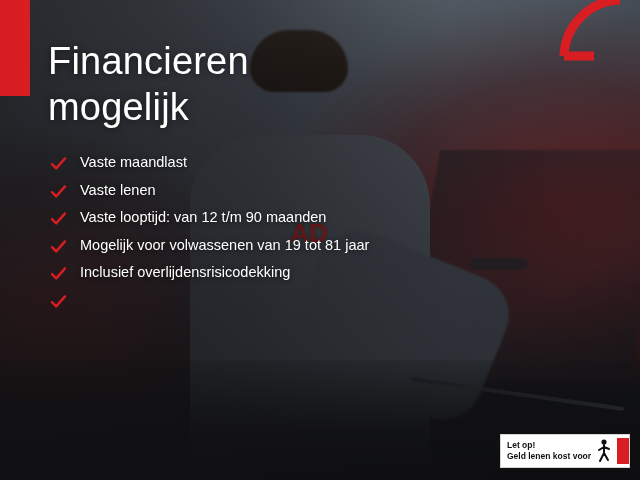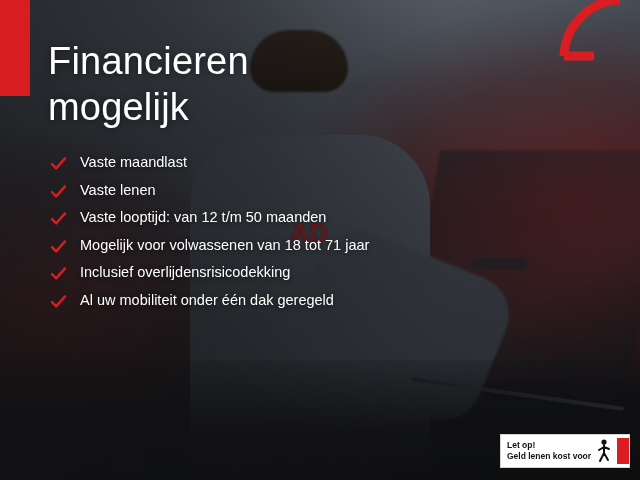--- a/index.html
+++ b/index.html
@@ -203,45 +203,44 @@
           </svg>
       </span>
       <span class="feature-label">Vaste lenen</span>
     </div>
     <div class="feature">
       <span class="check">
         <svg width="17" height="17" viewBox="0 0 17 17">
             <path d="M2 9.2 L6.2 13.4 L15 3.4" fill="none" stroke="#d81e22" stroke-width="2.4" stroke-linecap="round" stroke-linejoin="round"></path>
           </svg>
       </span>
-      <span class="feature-label">Vaste looptijd: van 12 t/m 50 maanden</span>
-    </div>
-    <div class="feature">
-      <span class="check">
-        <svg width="17" height="17" viewBox="0 0 17 17">
-            <path d="M2 9.2 L6.2 13.4 L15 3.4" fill="none" stroke="#d81e22" stroke-width="2.4" stroke-linecap="round" stroke-linejoin="round"></path>
-          </svg>
-      </span>
-      <span class="feature-label">Mogelijk voor volwassenen van 18 tot 71 jaar</span>
+      <span class="feature-label">Vaste looptijd: van 12 t/m 90 maanden</span>
+    </div>
+    <div class="feature">
+      <span class="check">
+        <svg width="17" height="17" viewBox="0 0 17 17">
+            <path d="M2 9.2 L6.2 13.4 L15 3.4" fill="none" stroke="#d81e22" stroke-width="2.4" stroke-linecap="round" stroke-linejoin="round"></path>
+          </svg>
+      </span>
+      <span class="feature-label">Mogelijk voor volwassenen van 19 tot 81 jaar</span>
     </div>
     <div class="feature">
       <span class="check">
         <svg width="17" height="17" viewBox="0 0 17 17">
             <path d="M2 9.2 L6.2 13.4 L15 3.4" fill="none" stroke="#d81e22" stroke-width="2.4" stroke-linecap="round" stroke-linejoin="round"></path>
           </svg>
       </span>
       <span class="feature-label">Inclusief overlijdensrisicodekking</span>
     </div>
     <div class="feature">
       <span class="check">
         <svg width="17" height="17" viewBox="0 0 17 17">
             <path d="M2 9.2 L6.2 13.4 L15 3.4" fill="none" stroke="#d81e22" stroke-width="2.4" stroke-linecap="round" stroke-linejoin="round"></path>
           </svg>
       </span>
-      <span class="feature-label">Al uw mobiliteit onder één dak geregeld</span>
     </div>
   </div>
 
   <div class="warning">
     <div class="warning-text">
       <span>Let op!</span>
       <span>Geld lenen kost voor</span>
     </div>
     <span class="warning-figure">
       <svg width="18" height="26" viewBox="0 0 18 26">

